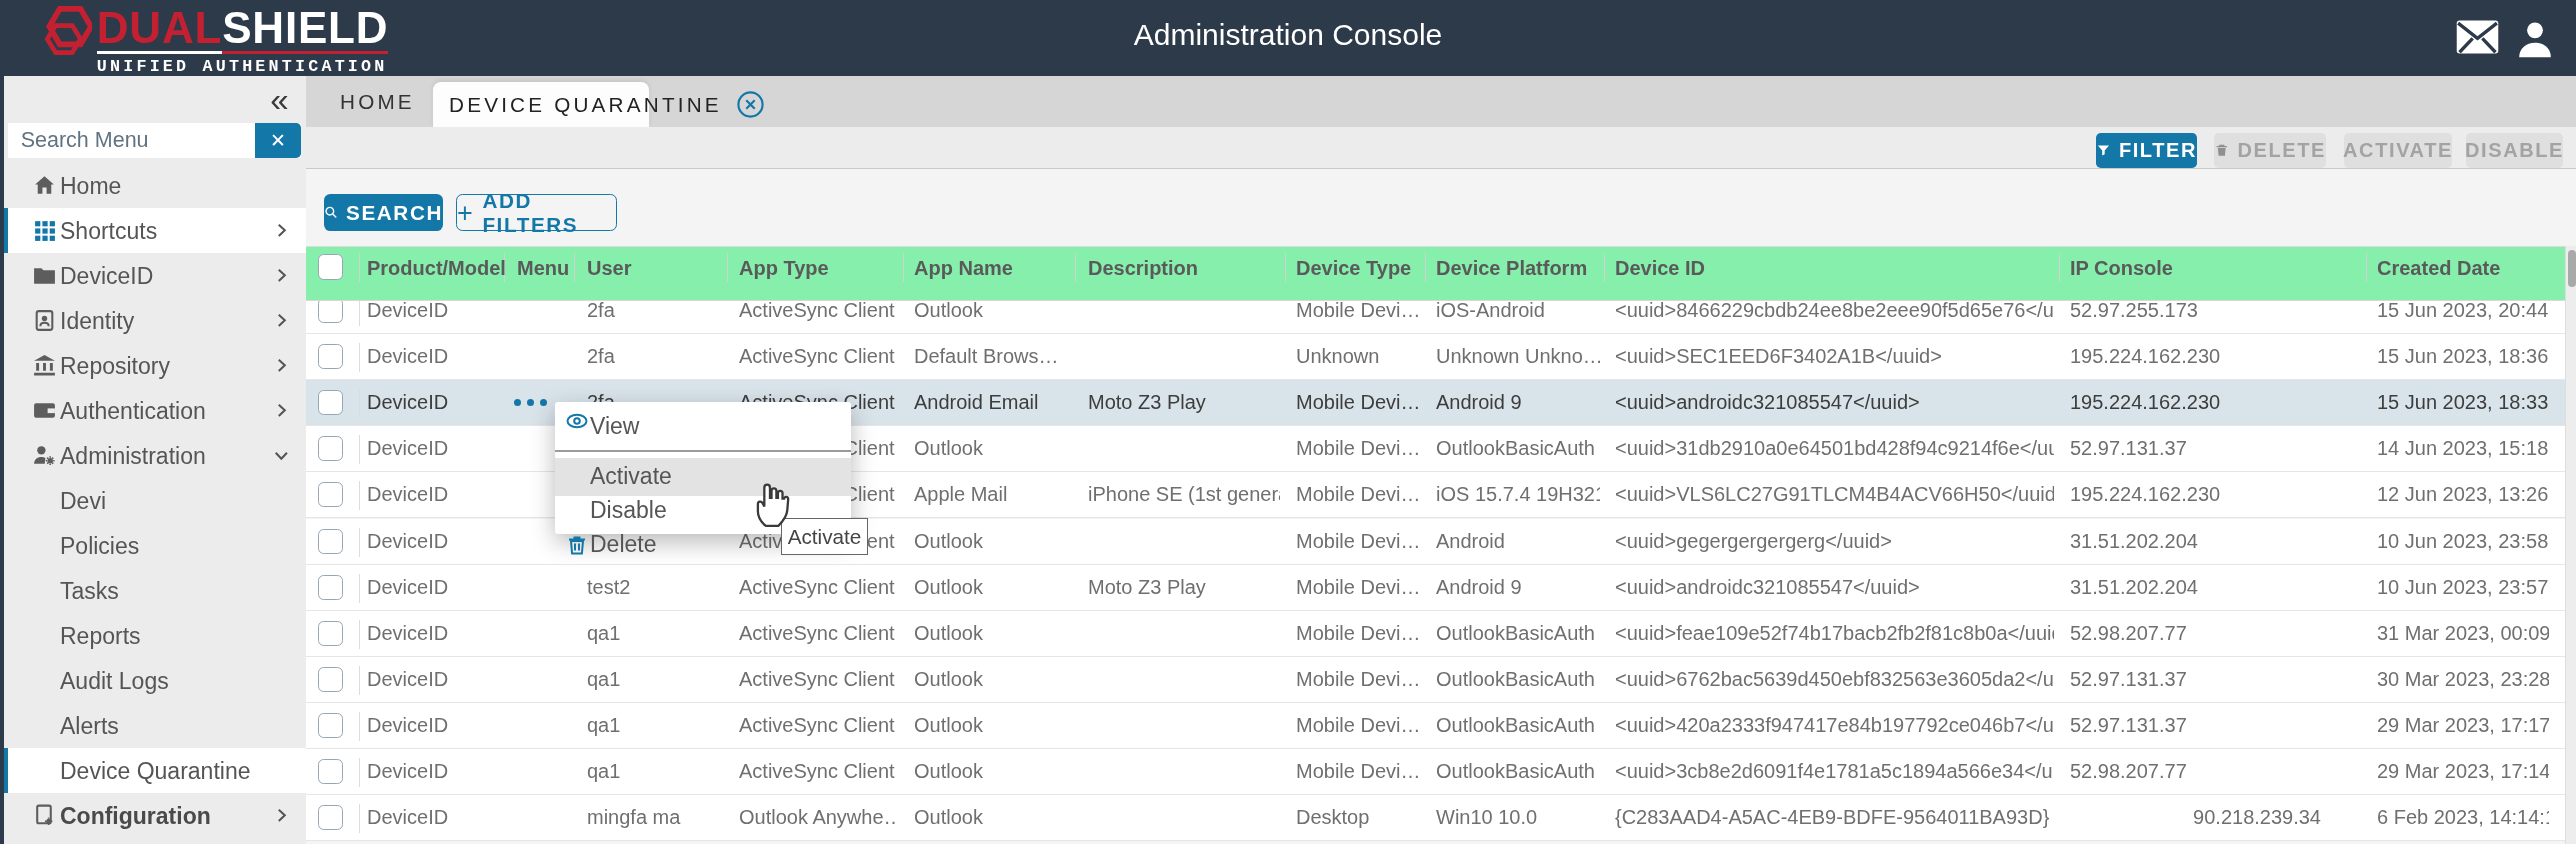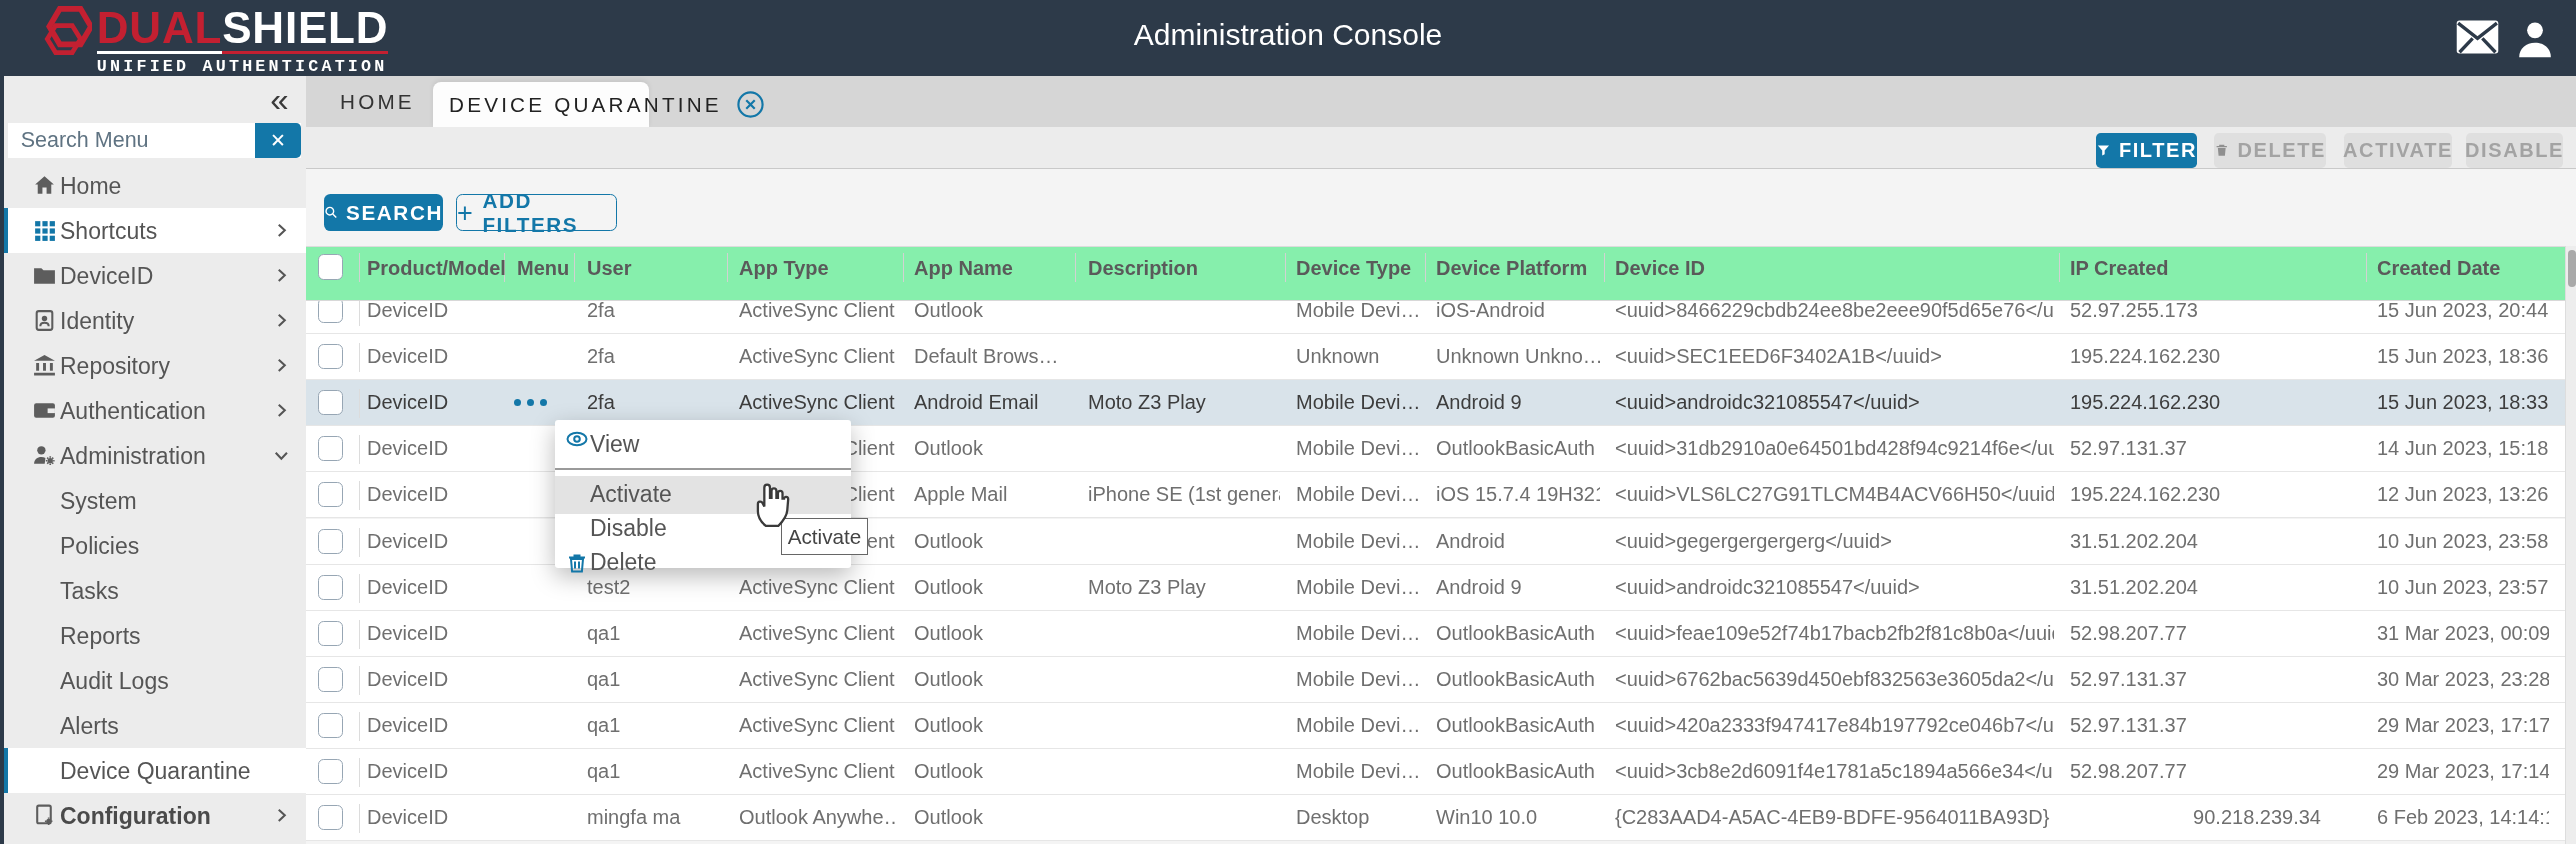--- a/index.html
+++ b/index.html
@@ -74,21 +74,21 @@
   .t-row .chk { position:absolute; left:12px; top:9.5px; width:25.4px; height:25.4px; border:1.6px solid #97a6b4; border-radius:5.6px; background:#fff; cursor:pointer; }
   .t-row .bsep { position:absolute; left:53px; top:8.7px; width:0.8px; height:29px; background:#dcdcdc; }
   .t-row .cell { position:absolute; top:11px; font-size:20px; color:#6f6f6f; white-space:nowrap; overflow:hidden; }
   .t-row.hl .cell { color:#3d3d3d; }
   .t-row .dots { position:absolute; left:208px; top:19px; display:flex; gap:5.6px; cursor:pointer; }
   .t-row .dots i { width:7.2px; height:7.2px; border-radius:50%; background:#1377a8; display:block; }
   .vscroll { position:absolute; left:2565px; top:246px; width:11px; height:598px; background:#ededed; border-left:0.8px solid #dddddd; z-index:8; }
   .vthumb { position:absolute; left:1.6px; top:4px; width:8px; height:37px; background:#a9a9a9; border-radius:4px; cursor:grab; }
 
   
-  .ctx { position:absolute; left:555px; top:420px; width:296px; height:148px; background:#ffffff; border-radius:3.2px; box-shadow:0 8px 24px rgba(0,0,0,.28); z-index:40; }
+  .ctx { position:absolute; left:555px; top:402px; width:296px; height:132px; background:#ffffff; border-radius:3.2px; box-shadow:0 8px 24px rgba(0,0,0,.28); z-index:40; }
   .ctx-item { position:relative; height:38px; display:flex; align-items:center; cursor:pointer; }
   .ctx-item .cicon { position:absolute; left:9.5px; top:7.2px; width:24px; height:24px; color:#1377a8; }
   .ctx-item .clab { position:absolute; left:35px; font-size:23px; color:#555; }
   .ctx-view { height:48px; }
   .ctx-sep { height:1.6px; background:#9a9a9a; margin:0; }
   .ctx-gap { height:6.4px; }
   .ctx-hover { background:#e3e3e3; }
   .tooltip { position:absolute; left:781px; top:518px; width:87px; height:37px; background:#ffffff; border:1.6px solid #666; color:#444; font-size:20.7px; display:flex; align-items:center; justify-content:center; z-index:45; }
   .cursor { position:absolute; left:749px; top:477px; width:49px; height:52px; z-index:50; pointer-events:none; }
 </style>
@@ -251,21 +251,21 @@
               <path d="M2 20c0-3.9 3.1-6.5 7-6.5 1.5 0 2.8.4 3.9 1L12.2 20z" fill="currentColor"></path>
               <circle cx="17.5" cy="17" r="2.6" fill="currentColor"></circle>
               <path d="M17.5 12.8v1.4M17.5 19.8v1.4M13.3 17h1.4M20.3 17h1.4M14.6 14.1l1 1M19.4 18.9l1 1M20.4 14.1l-1 1M15.6 18.9l-1 1" stroke="currentColor" stroke-width="1.6"></path>
             </svg></span>
           <span class="lab">Administration</span>
           <span class="chev"><svg viewBox="0 0 24 24" width="20.7" height="20.7">
               <path d="M5.5 9l6.5 7 6.5-7" fill="none" stroke="currentColor" stroke-width="2.4"></path>
             </svg></span>
         </div>
         <div class="sb-item">
-          <span class="lab">System</span>
+          <span class="lab">Devi</span>
         </div>
         <div class="sb-item">
           <span class="lab">Policies</span>
         </div>
         <div class="sb-item">
           <span class="lab">Tasks</span>
         </div>
         <div class="sb-item">
           <span class="lab">Reports</span>
         </div>
@@ -308,21 +308,21 @@
       <div class="hsep" style="left: 2060px;"></div>
       <div class="hcell" style="left: 61px;">Product/Model</div>
       <div class="hcell" style="left: 211px;">Menu</div>
       <div class="hcell" style="left: 281px;">User</div>
       <div class="hcell" style="left: 433px;">App Type</div>
       <div class="hcell" style="left: 608px;">App Name</div>
       <div class="hcell" style="left: 782px;">Description</div>
       <div class="hcell" style="left: 990px;">Device Type</div>
       <div class="hcell" style="left: 1130px;">Device Platform</div>
       <div class="hcell" style="left: 1309px;">Device ID</div>
-      <div class="hcell" style="left: 1764px;">IP Created</div>
+      <div class="hcell" style="left: 1764px;">IP Console</div>
       <div class="hcell" style="left: 2071px;">Created Date</div>
     </div>
 
   <div class="trows" id="trows">
       <div class="t-row" style="top: 0px;">
         <span class="chk"></span>
         <span class="bsep"></span>
         <span class="cell" style="left:61px;width:134px;">DeviceID</span>
         <span class="cell" style="left:281px;width:137px;">2fa</span>
         <span class="cell" style="left:433px;width:159px;">ActiveSync Client</span>

